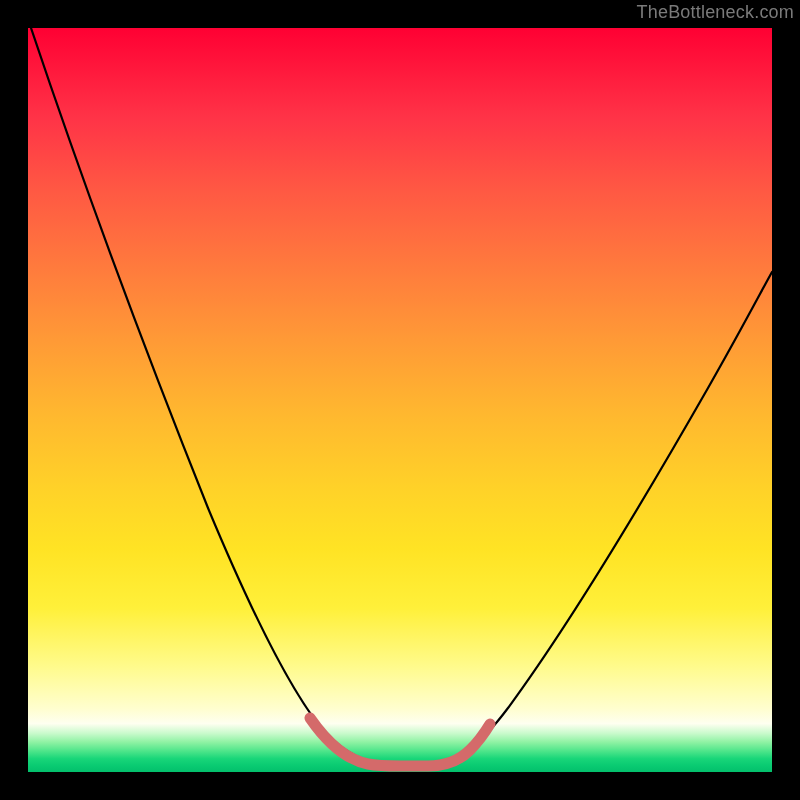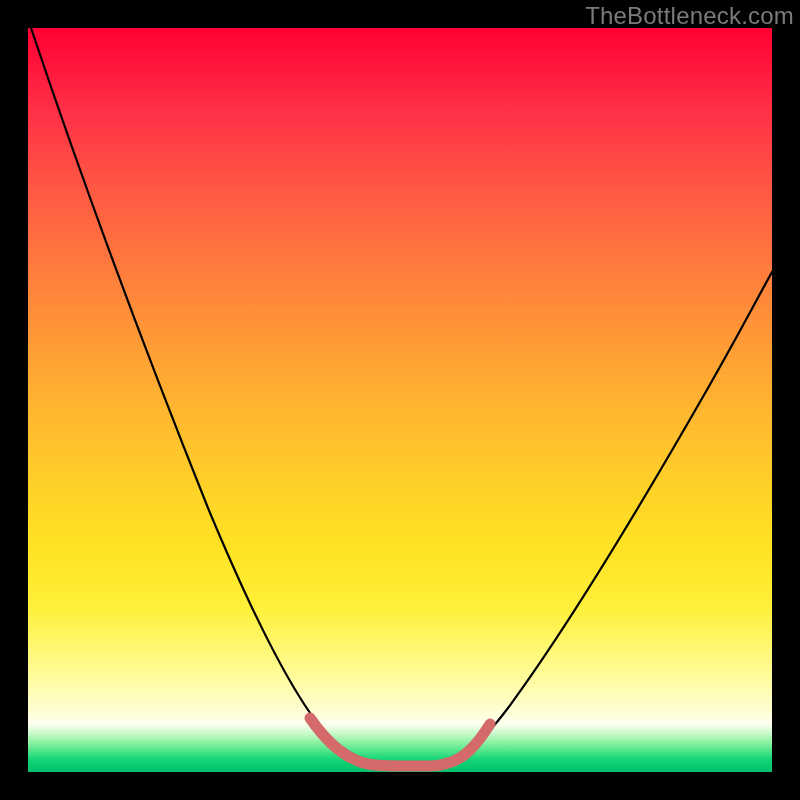--- a/index.html
+++ b/index.html
@@ -54,21 +54,21 @@
   }
   .curve-layer {
     position: absolute;
     inset: 0;
   }
   .watermark {
     position: absolute;
     top: 2px;
     right: 6px;
     color: #7a7a7a;
-    font-size: 24px;
+    font-size: 18px;
     font-weight: 500;
     letter-spacing: 0.2px;
     user-select: none;
   }
 </style>
 </head>
 <body>
 
 <div class="frame">
 

